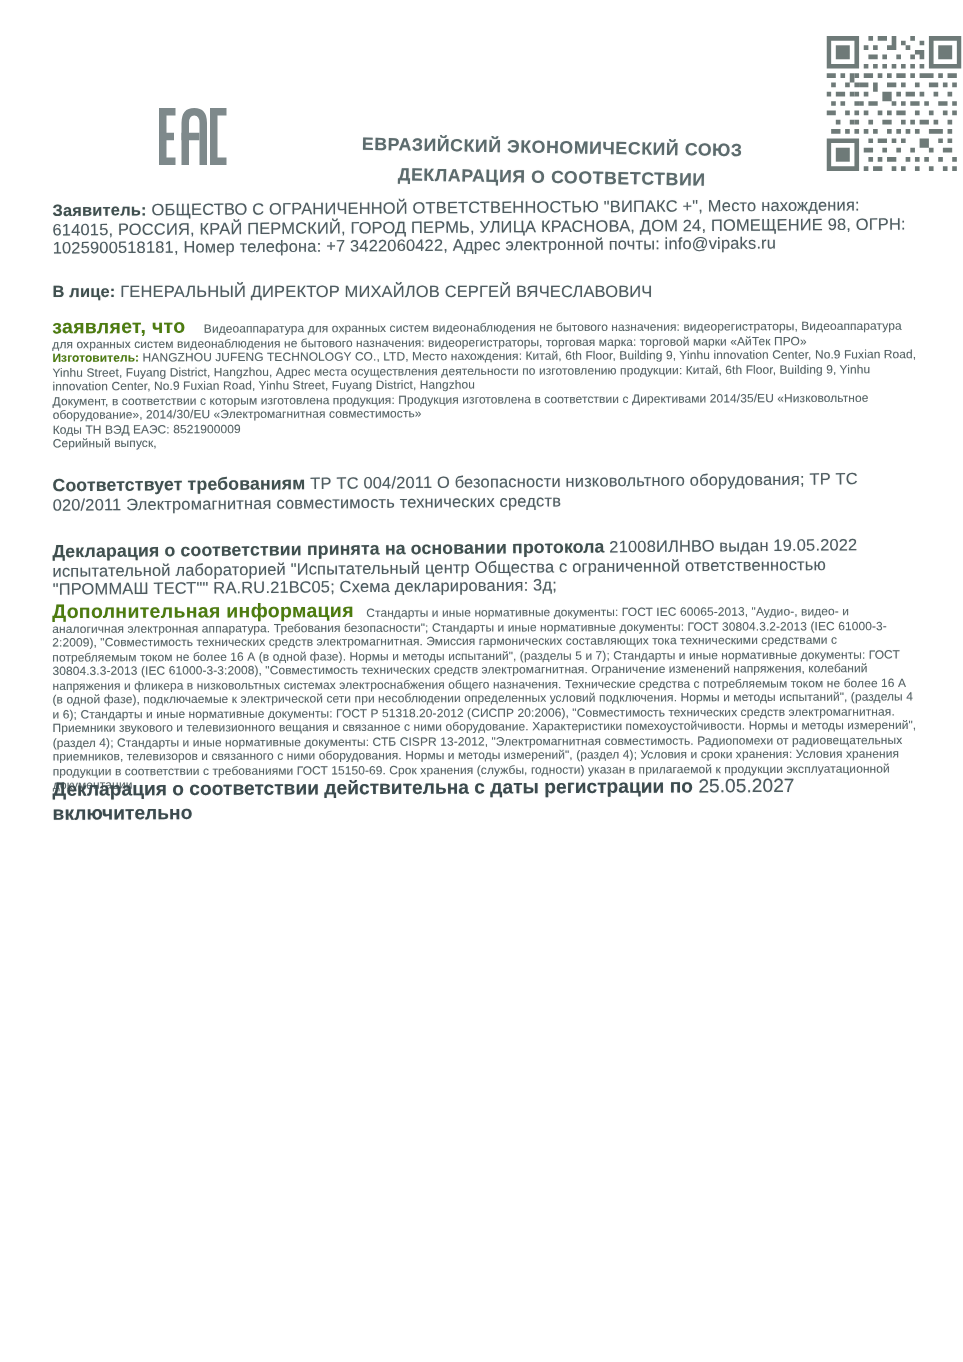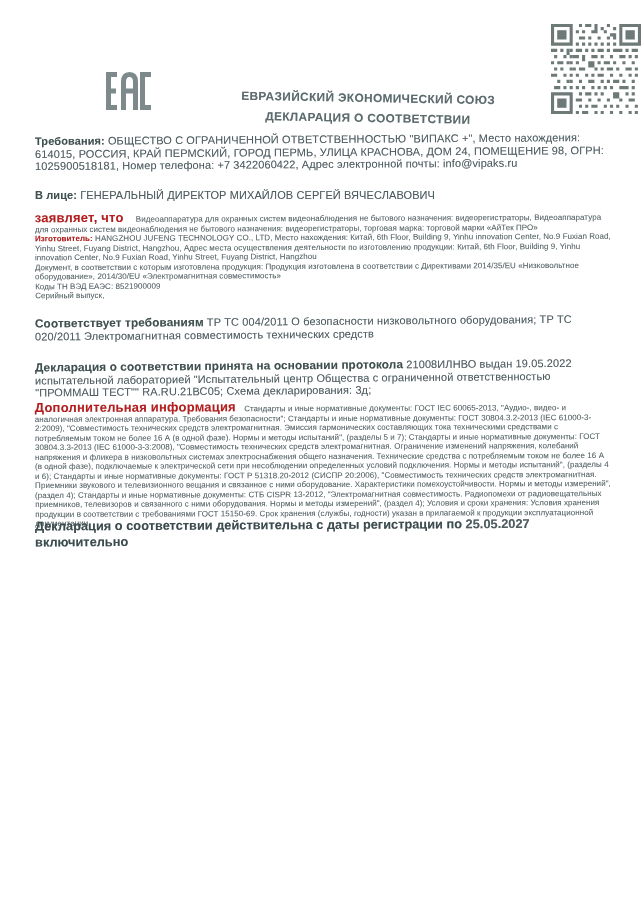--- a/index.html
+++ b/index.html
@@ -4,31 +4,31 @@
 <style>
   html,body{margin:0;padding:0;background:#ffffff;}
   .page{
     position:relative;width:642px;height:672px;background:#ffffff;overflow:hidden;
     font-family:"Liberation Sans", sans-serif;color:#4e5c60;
   }
   .abs{position:absolute;}
   .para{font-size:11px;line-height:12.6px;letter-spacing:.1px;text-shadow:0 0 .6px rgba(78,92,96,.35);}
   .para b{color:#40504f;}
   .small{font-size:8px;line-height:9.5px;letter-spacing:.05px;color:#566466;text-shadow:0 0 .5px rgba(86,100,102,.3);}
-  .small b{color:#b91c1c;}
+  .small b{color:#4d7c0f;}
   .biglabel{font-size:13px;font-weight:bold;color:#3c4b4e;letter-spacing:.2px;}
   .header{
     left:212px;top:91px;width:312px;text-align:center;font-weight:bold;
     font-size:11.8px;color:#5c6b6d;letter-spacing:.4px;transform:rotate(1deg);
     text-shadow:0 0 .6px rgba(92,107,109,.4);
   }
   .header .hline2{margin-top:6px;}
   .sec{left:35px;width:578px;}
   .validity{font-size:12.8px;line-height:16px;font-weight:bold;color:#3c4b4e;text-shadow:0 0 .6px rgba(60,75,78,.35);}
-  .validity .norm{font-weight:bold;color:#4e5c60;}
+  .validity .norm{font-weight:normal;color:#4e5c60;}
   .capt{font-size:10px;color:#5a686a;text-align:center;}
   .sigline{border-top:1.4px solid #4a585a;height:0;}
   .regvalue{font-size:11.5px;letter-spacing:.2px;text-shadow:0 0 .6px rgba(78,92,96,.35);}
   .reglabel{font-size:11.2px;font-weight:bold;color:#3c4b4e;letter-spacing:.1px;transform:rotate(.8deg);transform-origin:left center;text-shadow:0 0 .6px rgba(60,75,78,.35);}
   .edge{background:linear-gradient(to bottom,#e4ebf5,#bcc9dc);opacity:.85;}
   .stampwrap{transform:rotate(-12deg);opacity:.82;mix-blend-mode:multiply;}
 </style>
 </head>
 <body>
 
@@ -62,21 +62,21 @@
       <path d="M0 22h7v7H0z M1 23v5h5v-5z" fill-rule="evenodd"></path>
       <rect x="2" y="24" width="3" height="3"></rect>
       <path d="M9 0h1v1H9z M11 0h2v1h-2z M14 0h1v2h-1z M16 1h1v1h-1z M18 0h1v1h-1z M20 1h1v1h-1z M8 2h1v1H8z M10 2h1v1h-1z M13 2h2v1h-2z M17 2h1v1h-1z M19 3h2v1h-2z M9 4h2v1H9z M12 4h1v1h-1z M15 4h1v1h-1z M18 4h1v1h-1z M20 4h1v1h-1z M8 6h1v1H8z M10 6h1v1h-1z M12 6h1v1h-1z M14 6h1v1h-1z M16 6h1v1h-1z M18 6h1v1h-1z M20 6h1v1h-1z M6 8h1v1H6z M6 10h1v1H6z M6 12h1v1H6z M6 14h1v1H6z M6 16h1v1H6z M6 18h1v1H6z M6 20h1v1H6z"></path>
       <path d="M0 8h2v1H0z M3 8h1v1H3z M5 8h1v2H5z M8 8h2v1H8z M11 8h1v1h-1z M13 8h1v1h-1z M15 8h2v1h-2z M18 8h1v1h-1z M20 8h3v1h-3z M24 8h1v1h-1z M26 8h2v1h-2z M1 10h1v1H1z M4 10h1v1H4z M7 10h2v1H7z M10 10h1v2h-1z M13 10h2v1h-2z M16 10h1v1h-1z M19 10h1v1h-1z M22 10h2v1h-2z M25 10h1v1h-1z M27 10h1v1h-1z M0 12h1v1H0z M2 12h2v1H2z M5 12h1v1H5z M8 12h1v1H8z M12 12h2v2h-2z M15 12h1v1h-1z M17 12h2v1h-2z M20 12h1v1h-1z M23 12h1v1h-1z M26 12h1v1h-1z M1 14h1v1H1z M3 14h1v1H3z M7 14h1v1H7z M9 14h2v1H9z M14 14h1v1h-1z M16 14h1v1h-1z M18 14h2v1h-2z M21 14h1v1h-1z M24 14h2v1h-2z M27 14h1v1h-1z"></path>
       <path d="M0 16h2v1H0z M4 16h1v1H4z M8 16h1v1H8z M11 16h1v1h-1z M13 16h1v1h-1z M15 16h2v1h-2z M19 16h1v1h-1z M22 16h1v1h-1z M25 16h1v1h-1z M27 16h1v1h-1z M2 18h1v1H2z M5 18h1v1H5z M9 18h1v1H9z M12 18h2v1h-2z M16 18h1v1h-1z M18 18h1v1h-1z M20 18h2v1h-2z M23 18h1v1h-1z M26 18h1v1h-1z M1 20h2v1H1z M4 20h1v1H4z M8 20h1v1H8z M10 20h1v1h-1z M13 20h1v1h-1z M15 20h1v1h-1z M17 20h1v1h-1z M19 20h1v1h-1z M22 20h3v1h-3z M26 20h1v1h-1z"></path>
       <path d="M9 22h1v1H9z M11 22h2v1h-2z M14 22h1v1h-1z M16 22h1v1h-1z M20 22h2v2h-2z M24 22h1v1h-1z M26 22h1v1h-1z M8 24h2v1H8z M12 24h1v1h-1z M15 24h1v1h-1z M18 24h1v1h-1z M22 24h1v1h-1z M25 24h2v1h-2z M9 26h1v1H9z M11 26h1v1h-1z M13 26h2v1h-2z M17 26h1v1h-1z M19 26h1v1h-1z M21 26h1v1h-1z M24 26h1v1h-1z M27 26h1v1h-1z M8 28h1v1H8z M10 28h2v1h-2z M14 28h1v1h-1z M16 28h1v1h-1z M19 28h1v1h-1z M22 28h1v1h-1z M25 28h1v1h-1z M27 28h1v1h-1z"></path>
     </g>
   </svg>
 
   <div class="abs sec para" style="top:133px;transform:rotate(-.4deg);">
-    <b>Требования:</b>
+    <b>Заявитель:</b>
     <span>ОБЩЕСТВО С ОГРАНИЧЕННОЙ ОТВЕТСТВЕННОСТЬЮ "ВИПАКС +", Место нахождения: 614015, РОССИЯ, КРАЙ ПЕРМСКИЙ, ГОРОД ПЕРМЬ, УЛИЦА КРАСНОВА, ДОМ 24, ПОМЕЩЕНИЕ 98, ОГРН: 1025900518181, Номер телефона: +7 3422060422, Адрес электронной почты: info@vipaks.ru</span>
   </div>
 
   <div class="abs sec para" style="top:189px;">
     <b>В лице:</b>
     <span>ГЕНЕРАЛЬНЫЙ ДИРЕКТОР МИХАЙЛОВ СЕРГЕЙ ВЯЧЕСЛАВОВИЧ</span>
   </div>
 
   <div class="abs sec small" style="top:212px;transform:rotate(-.25deg);">
     <div>

